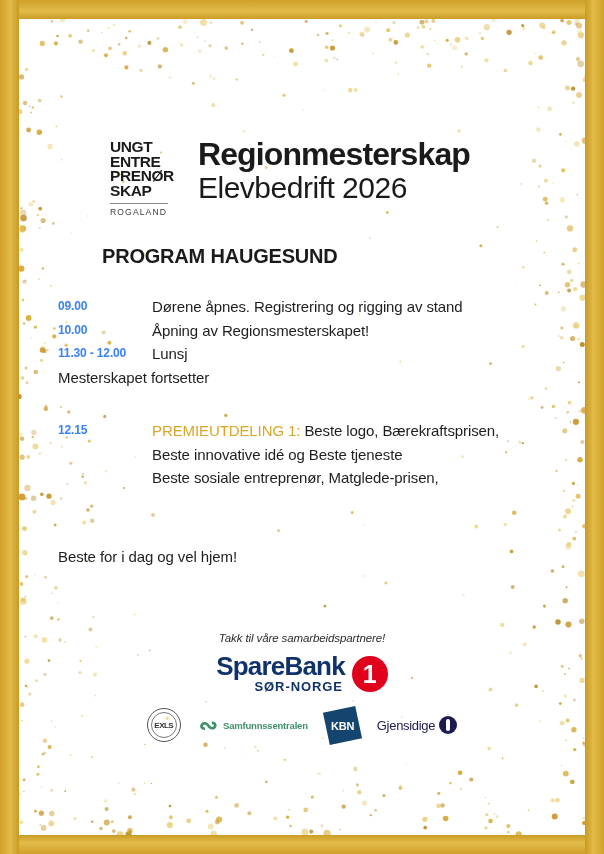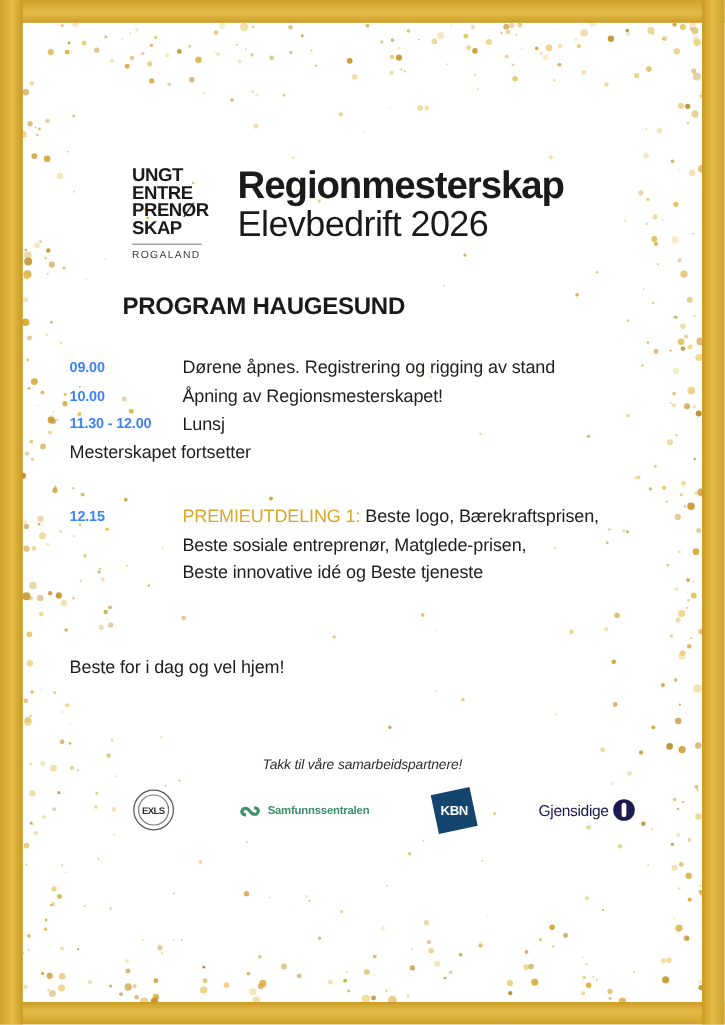--- a/index.html
+++ b/index.html
@@ -206,21 +206,20 @@
   .partner-row {
     margin-top: 14px;
     display: flex;
     justify-content: center;
     align-items: center;
     gap: 18px;
   }
   .partner {
     display: flex;
     align-items: center;
-    margin-left: 36px;
   }
 
   .seal {
     width: 32px;
     height: 32px;
     border: 1px solid #555;
     border-radius: 50%;
     position: relative;
     display: flex;
     align-items: center;
@@ -914,36 +913,43 @@
         <div class="row">
           <div class="row-desc">
             <span class="line">Mesterskapet fortsetter</span>
           </div>
         </div>
         <div class="gap-lg"></div>
         <div class="row">
           <div class="row-time">12.15</div>
           <div class="row-desc">
             <span class="line"><span class="gold">PREMIEUTDELING 1:</span> Beste logo, Bærekraftsprisen,</span>
+            <span class="line">Beste innovative idé og Beste tjeneste</span>
             <span class="line">Beste sosiale entreprenør, Matglede-prisen,</span>
-            <span class="line">Beste innovative idé og Beste tjeneste</span>
           </div>
         </div>
         <div class="gap-md"></div>
         <div class="gap-sm"></div>
         <div class="row">
           <div class="row-desc">
             <span class="line">Beste for i dag og vel hjem!</span>
           </div>
         </div>
       </div>
 
     <div class="sponsors">
       <div class="thanks">Takk til våre samarbeidspartnere!</div>
 
+      <div class="sb1-row">
+        <div class="sb1-text">
+          <div class="sb1-main">SpareBank</div>
+          <div class="sb1-sub">SØR-NORGE</div>
+        </div>
+        <div class="sb1-badge">1</div>
+      </div>
 
       <div class="partner-row">
 
         <div class="partner">
           <div class="seal">
             <div class="seal-inner">EXLS</div>
           </div>
         </div>
 
         <div class="partner">

